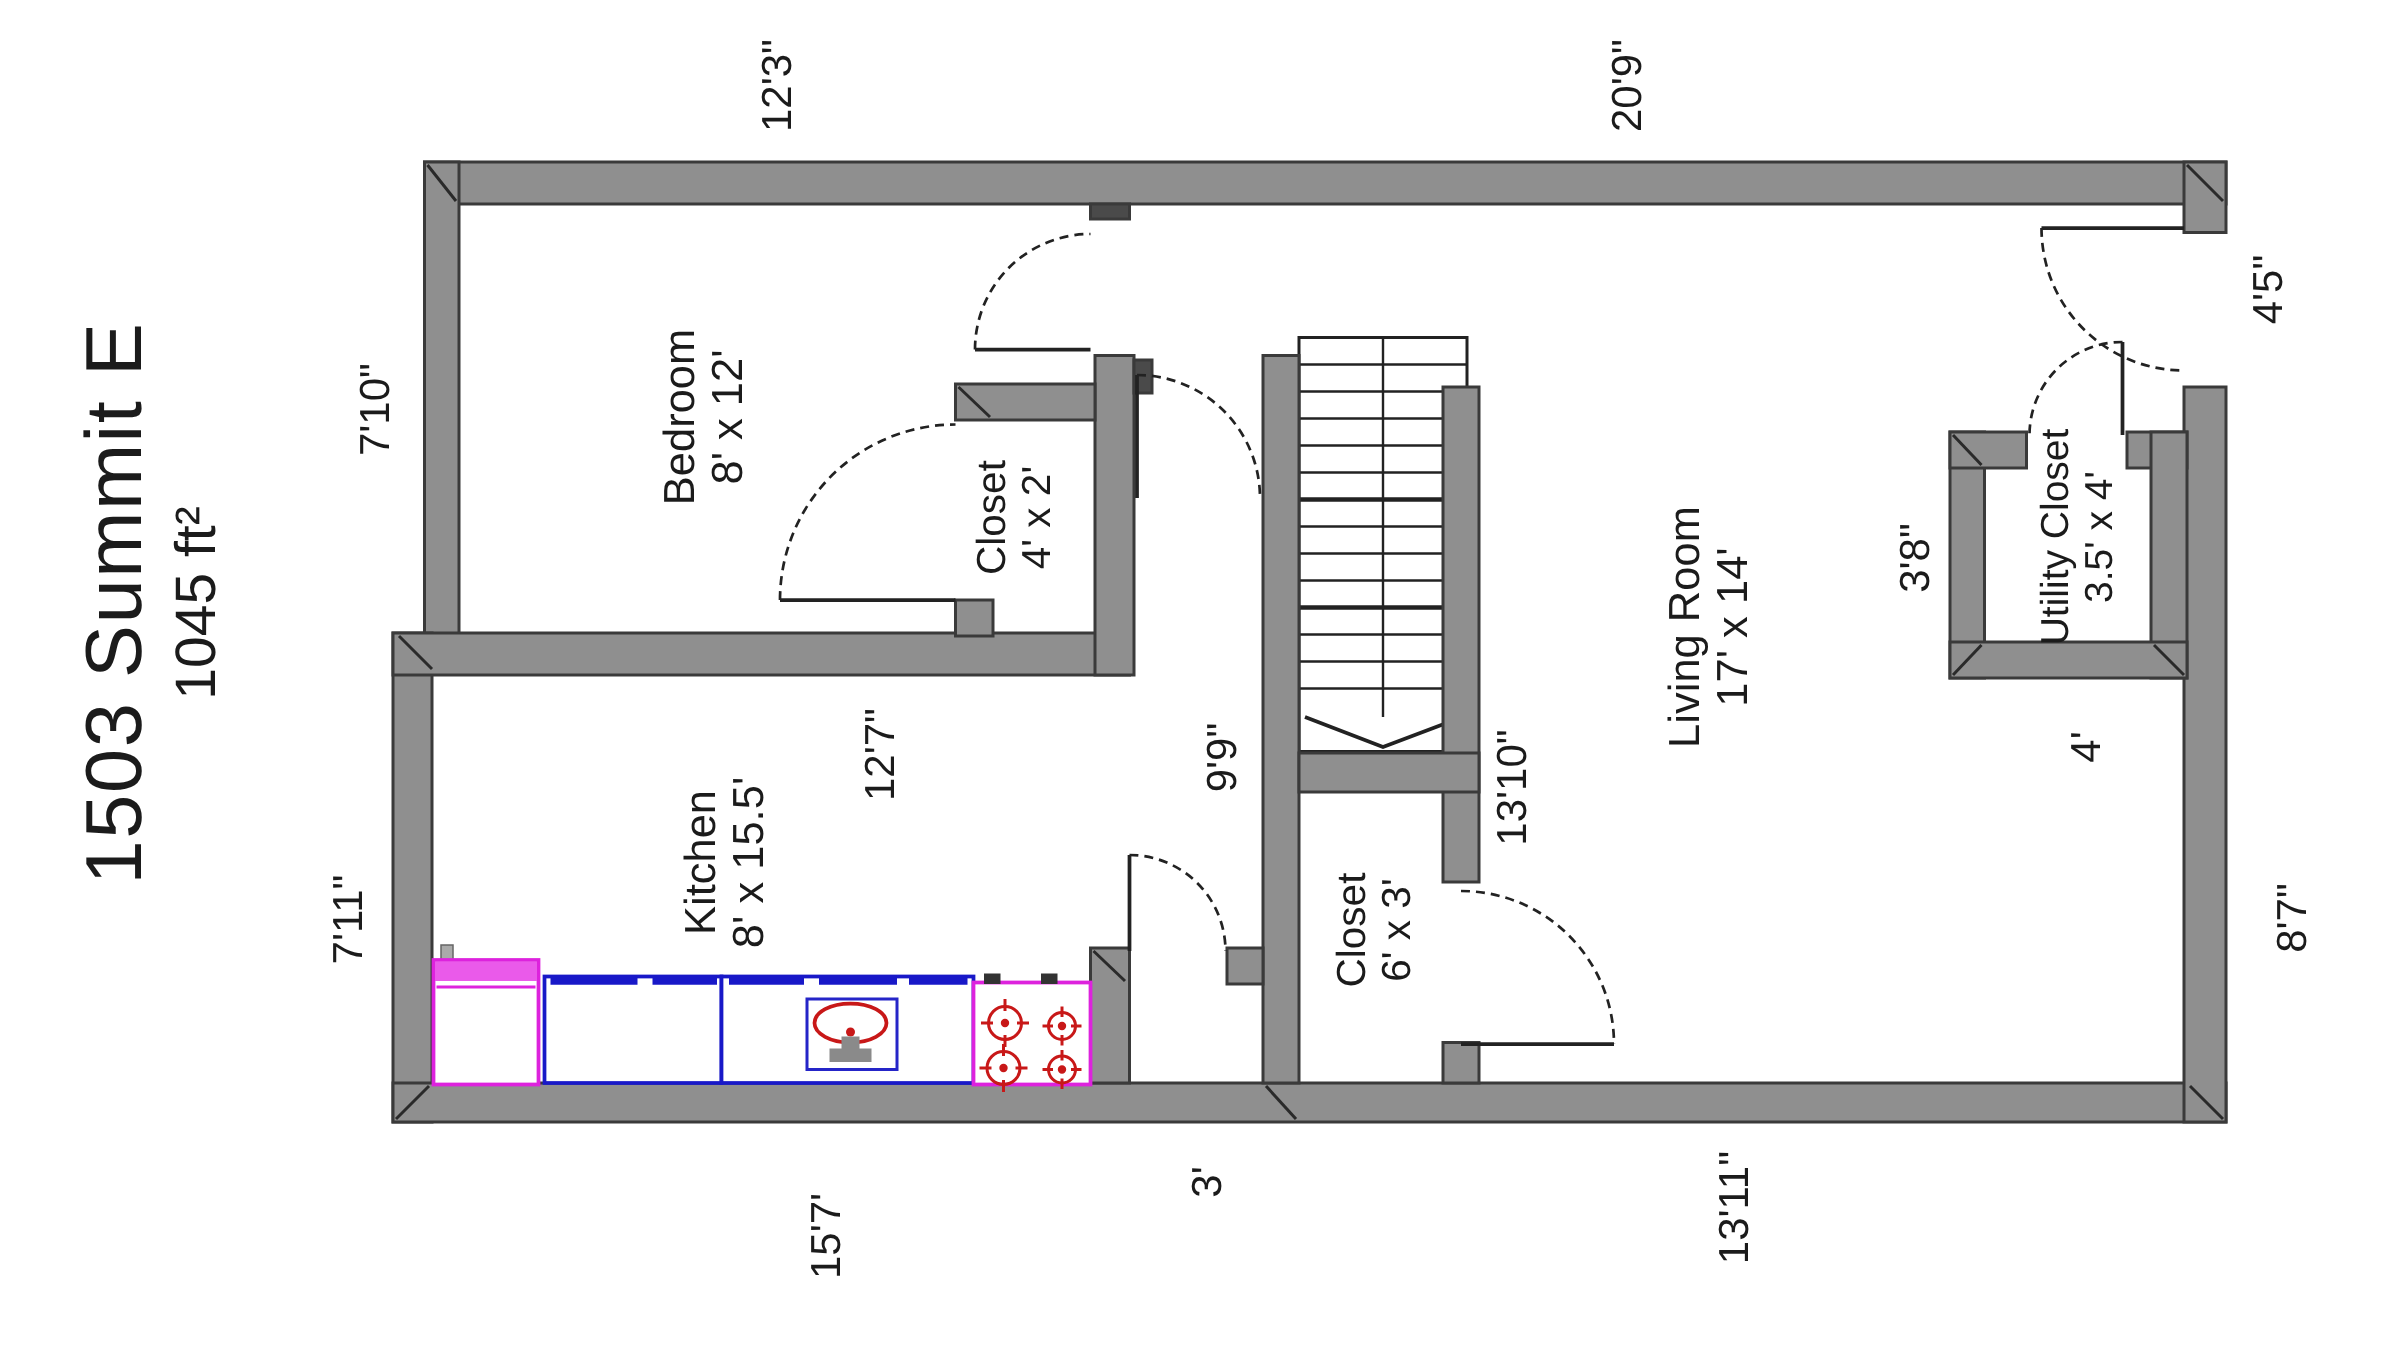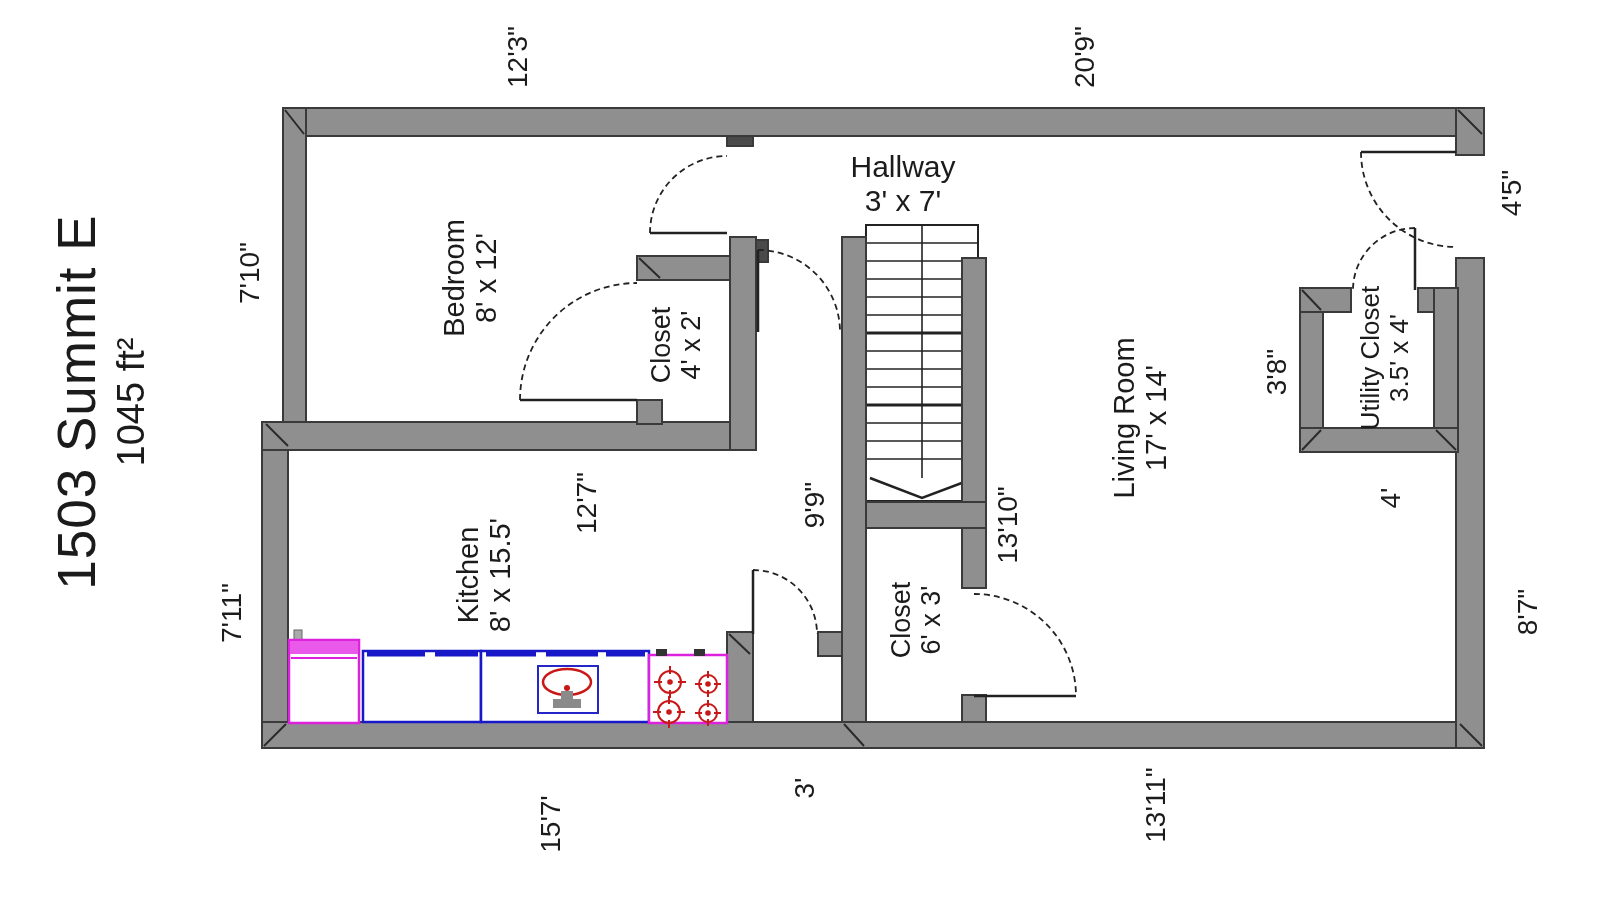--- a/index.html
+++ b/index.html
@@ -185,24 +185,20 @@
   </div>
 
   <div class="lbl room" style="left:470px;top:278px;">
     <div>Bedroom</div>
     <div>8' x 12'</div>
   </div>
   <div class="lbl room small" style="left:676px;top:345px;">
     <div>Closet</div>
     <div>4' x 2'</div>
   </div>
-  <div class="lbl horiz room hall" style="left:903px;top:184px;">
-    <div>Hallway</div>
-    <div>3' x 7'</div>
-  </div>
   <div class="lbl room" style="left:1140px;top:418px;">
     <div>Living Room</div>
     <div>17' x 14'</div>
   </div>
   <div class="lbl room xsmall" style="left:1385px;top:358px;">
     <div>Utility Closet</div>
     <div>3.5' x 4'</div>
   </div>
   <div class="lbl room" style="left:484px;top:575px;">
     <div>Kitchen</div>

